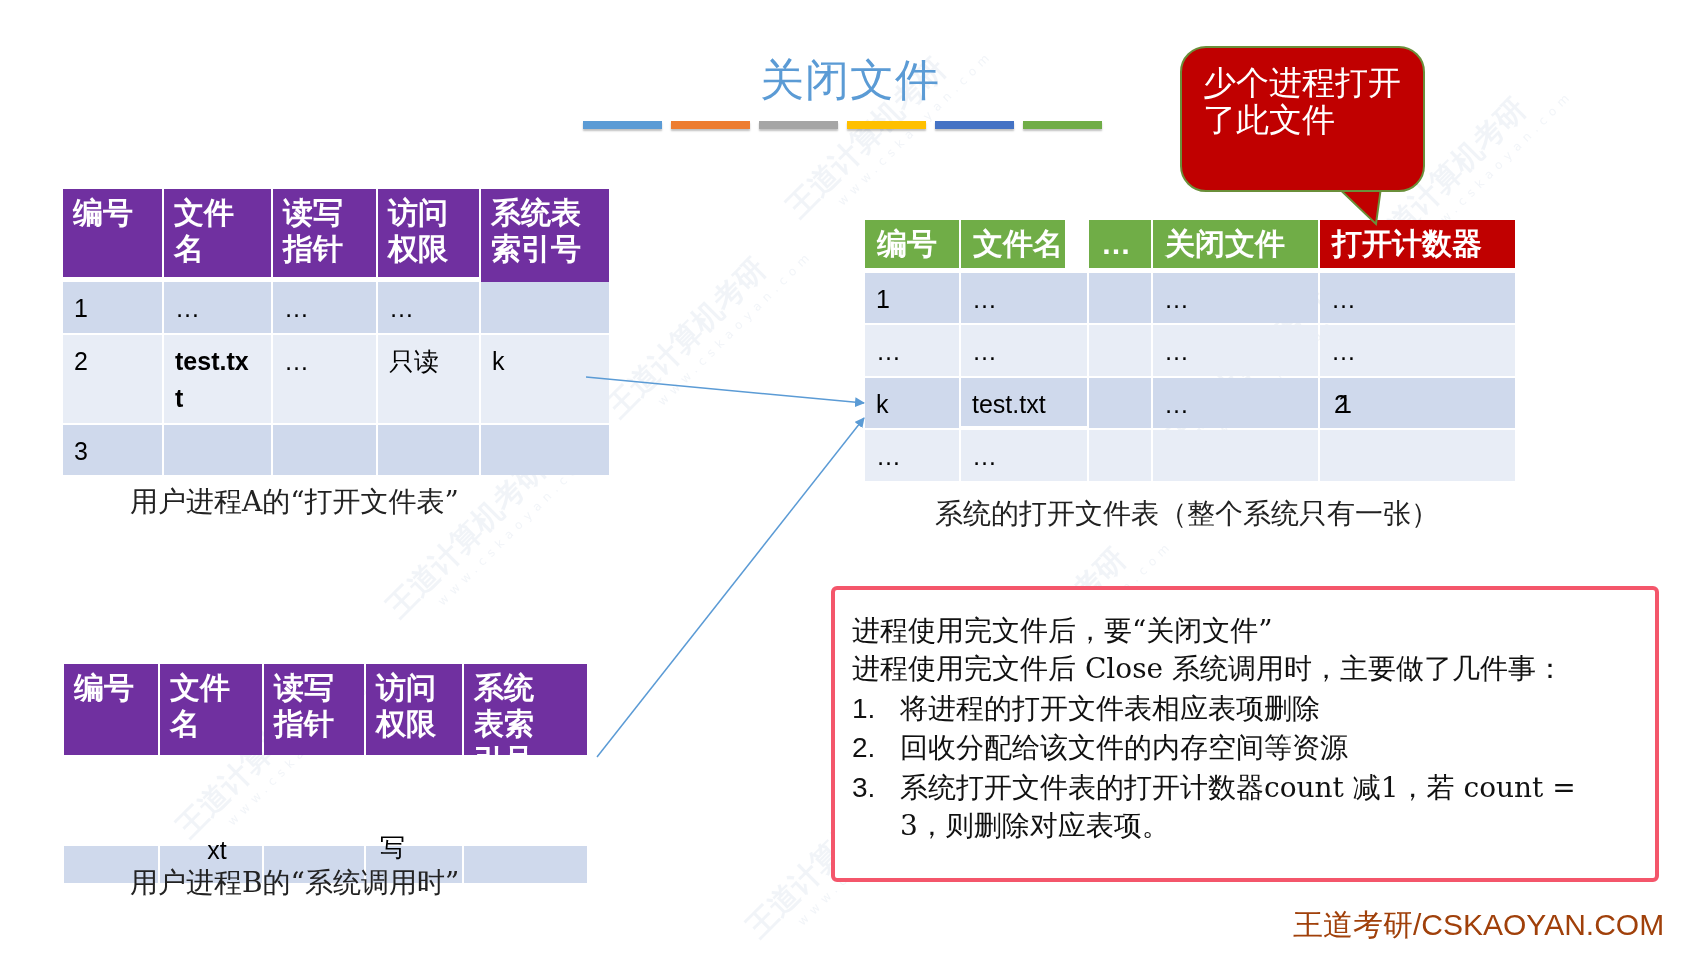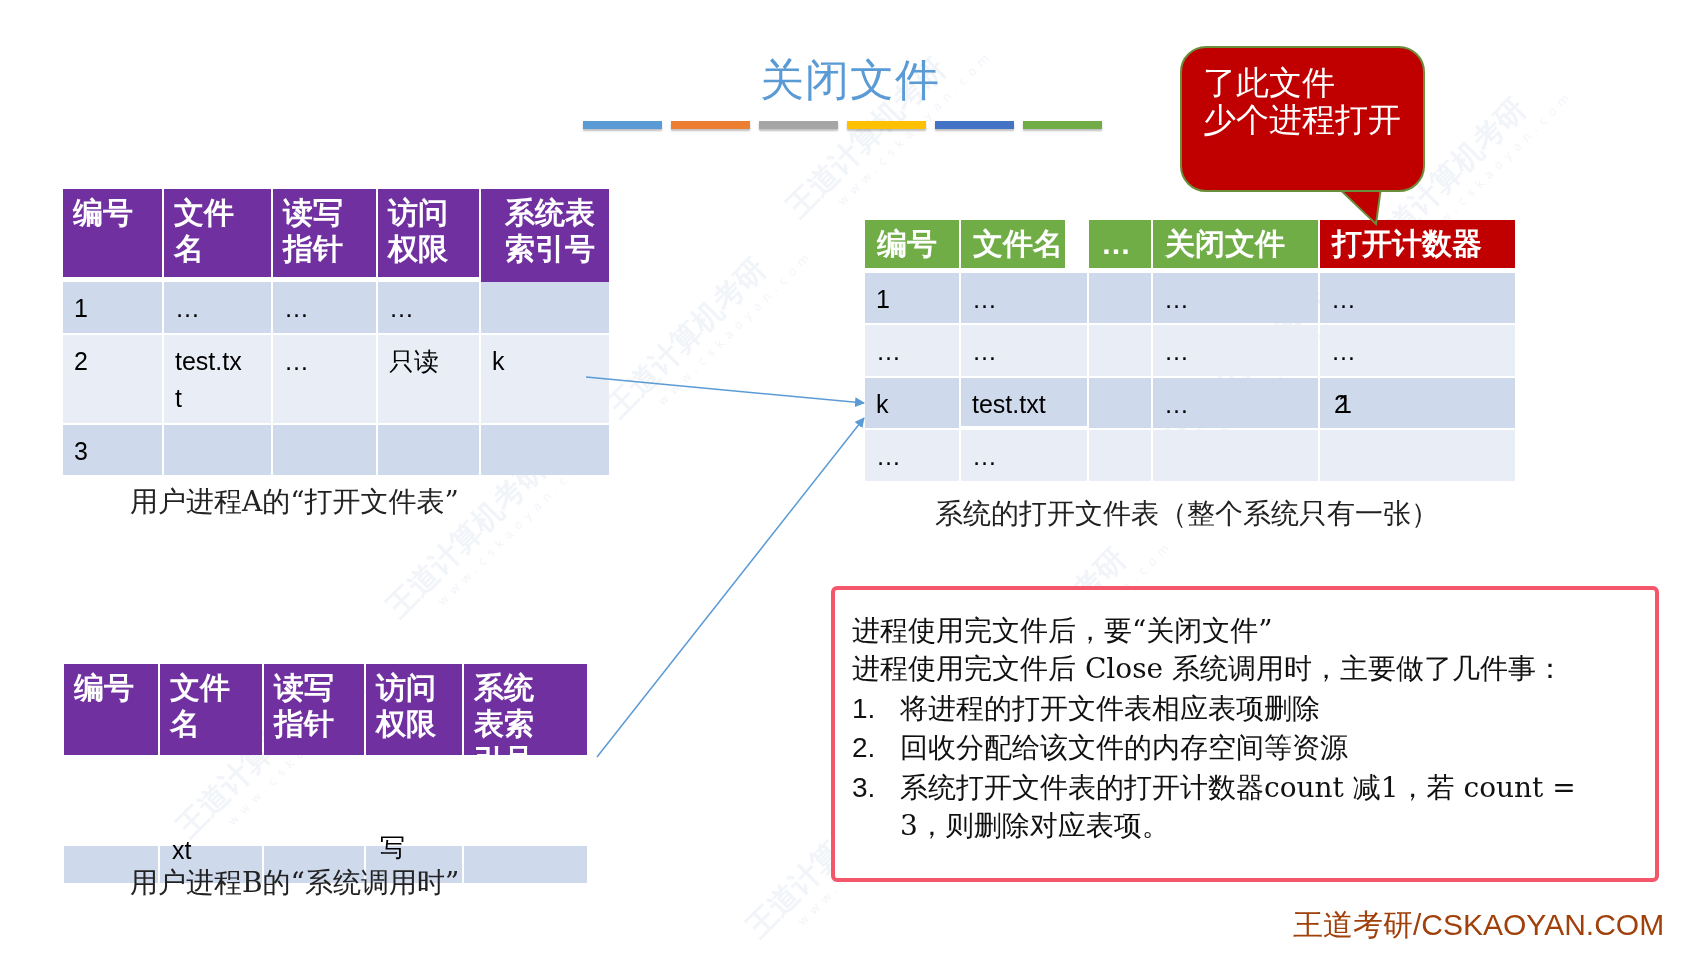--- a/index.html
+++ b/index.html
@@ -102,33 +102,33 @@
       <div>名</div>
   </div>
   <div class="cell hdr-purple" style="left:273px;top:189px;width:103px;height:88px;">
     <div>读写</div>
       <div>指针</div>
   </div>
   <div class="cell hdr-purple" style="left:378px;top:189px;width:101px;height:88px;">
     <div>访问</div>
       <div>权限</div>
   </div>
-  <div class="cell hdr-purple" style="left:481px;top:189px;width:128px;height:114px;text-align:center;">
+  <div class="cell hdr-purple" style="left:481px;top:189px;width:128px;height:114px;">
     <div>系统表</div>
       <div>索引号</div>
   </div>
 
   <div class="cell row-dark" style="left:63px;top:282px;width:99px;height:51px;">1</div>
   <div class="cell row-dark" style="left:164px;top:282px;width:107px;height:51px;">…</div>
   <div class="cell row-dark" style="left:273px;top:282px;width:103px;height:51px;">…</div>
   <div class="cell row-dark" style="left:378px;top:282px;width:101px;height:51px;">…</div>
   <div class="cell row-dark" style="left:481px;top:282px;width:128px;height:51px;"></div>
 
   <div class="cell row-light" style="left:63px;top:335px;width:99px;height:88px;">2</div>
-  <div class="cell row-light" style="left:164px;top:335px;width:107px;height:88px;">
+  <div class="cell row-light" style="left:164px;top:335px;width:107px;height:88px;font-weight:bold;">
     <div>test.tx</div>
       <div>t</div>
   </div>
   <div class="cell row-light" style="left:273px;top:335px;width:103px;height:88px;">…</div>
   <div class="cell row-light" style="left:378px;top:335px;width:101px;height:88px;font-family:'DejaVu Serif',serif;">只读</div>
   <div class="cell row-light" style="left:481px;top:335px;width:128px;height:88px;">k</div>
 
   <div class="cell row-dark" style="left:63px;top:425px;width:99px;height:50px;">3</div>
   <div class="cell row-dark" style="left:164px;top:425px;width:107px;height:50px;"></div>
   <div class="cell row-dark" style="left:273px;top:425px;width:103px;height:50px;"></div>
@@ -154,21 +154,21 @@
       <div>权限</div>
   </div>
   <div class="cell hdr-purple" style="left:464px;top:664px;width:123px;height:91px;">
     <div>系统</div>
       <div>表索</div>
       <div>引号</div>
   </div>
 
   <div class="cell row-dark" style="left:64px;top:846px;width:94px;height:37px;padding-top:0;"></div>
   <div class="cell row-dark" style="left:160px;top:846px;width:102px;height:37px;padding:0 0 0 12px;line-height:20px;overflow:visible;">
-    <div style="margin-top:-6px;">xt</div>
+    <div style="margin-top:-6px;text-align:center;">xt</div>
   </div>
   <div class="cell row-dark" style="left:264px;top:846px;width:100px;height:37px;"></div>
   <div class="cell row-dark" style="left:366px;top:846px;width:96px;height:37px;padding:0 0 0 14px;line-height:20px;overflow:visible;">
     <div style="margin-top:-8px;font-family:'DejaVu Serif',serif;">写</div>
   </div>
   <div class="cell row-dark" style="left:464px;top:846px;width:123px;height:37px;"></div>
 </div>
 <div class="caption" style="left:130px;top:864px;">用户进程B的“系统调用时”</div>
 
 <div class="tbl" style="left:0;top:0;">
@@ -216,22 +216,22 @@
   <line x1="586" y1="377" x2="864" y2="403" stroke="#5b9bd5" stroke-width="1.5" marker-end="url(#ah)"></line>
   <line x1="597" y1="757" x2="864" y2="418" stroke="#5b9bd5" stroke-width="1.5" marker-end="url(#ah)"></line>
 </svg>
 
 <svg class="abs" style="left:1320px;top:180px;" width="90" height="48">
   <path d="M10,0 L62,0 L56,44 Z" fill="#c00000" stroke="#6a8f3a" stroke-width="2"></path>
   <rect x="8" y="0" width="58" height="12" fill="#c00000"></rect>
 </svg>
 <div class="abs bubble"></div>
 <div class="abs bubble-text">
+  <div>少个进程打开</div>
   <div>了此文件</div>
-  <div>少个进程打开</div>
 </div>
 
 <div class="abs note"></div>
 <div class="note-line" style="left:852px;top:612px;">进程使用完文件后，要“关闭文件”</div>
 <div class="note-line" style="left:852px;top:650px;">进程使用完文件后 Close 系统调用时，主要做了几件事：</div>
 <div class="note-line" style="left:852px;top:690px;">
   <span class="note-num">1.</span><span>将进程的打开文件表相应表项删除</span>
 </div>
 <div class="note-line" style="left:852px;top:729px;">
   <span class="note-num">2.</span><span>回收分配给该文件的内存空间等资源</span>

